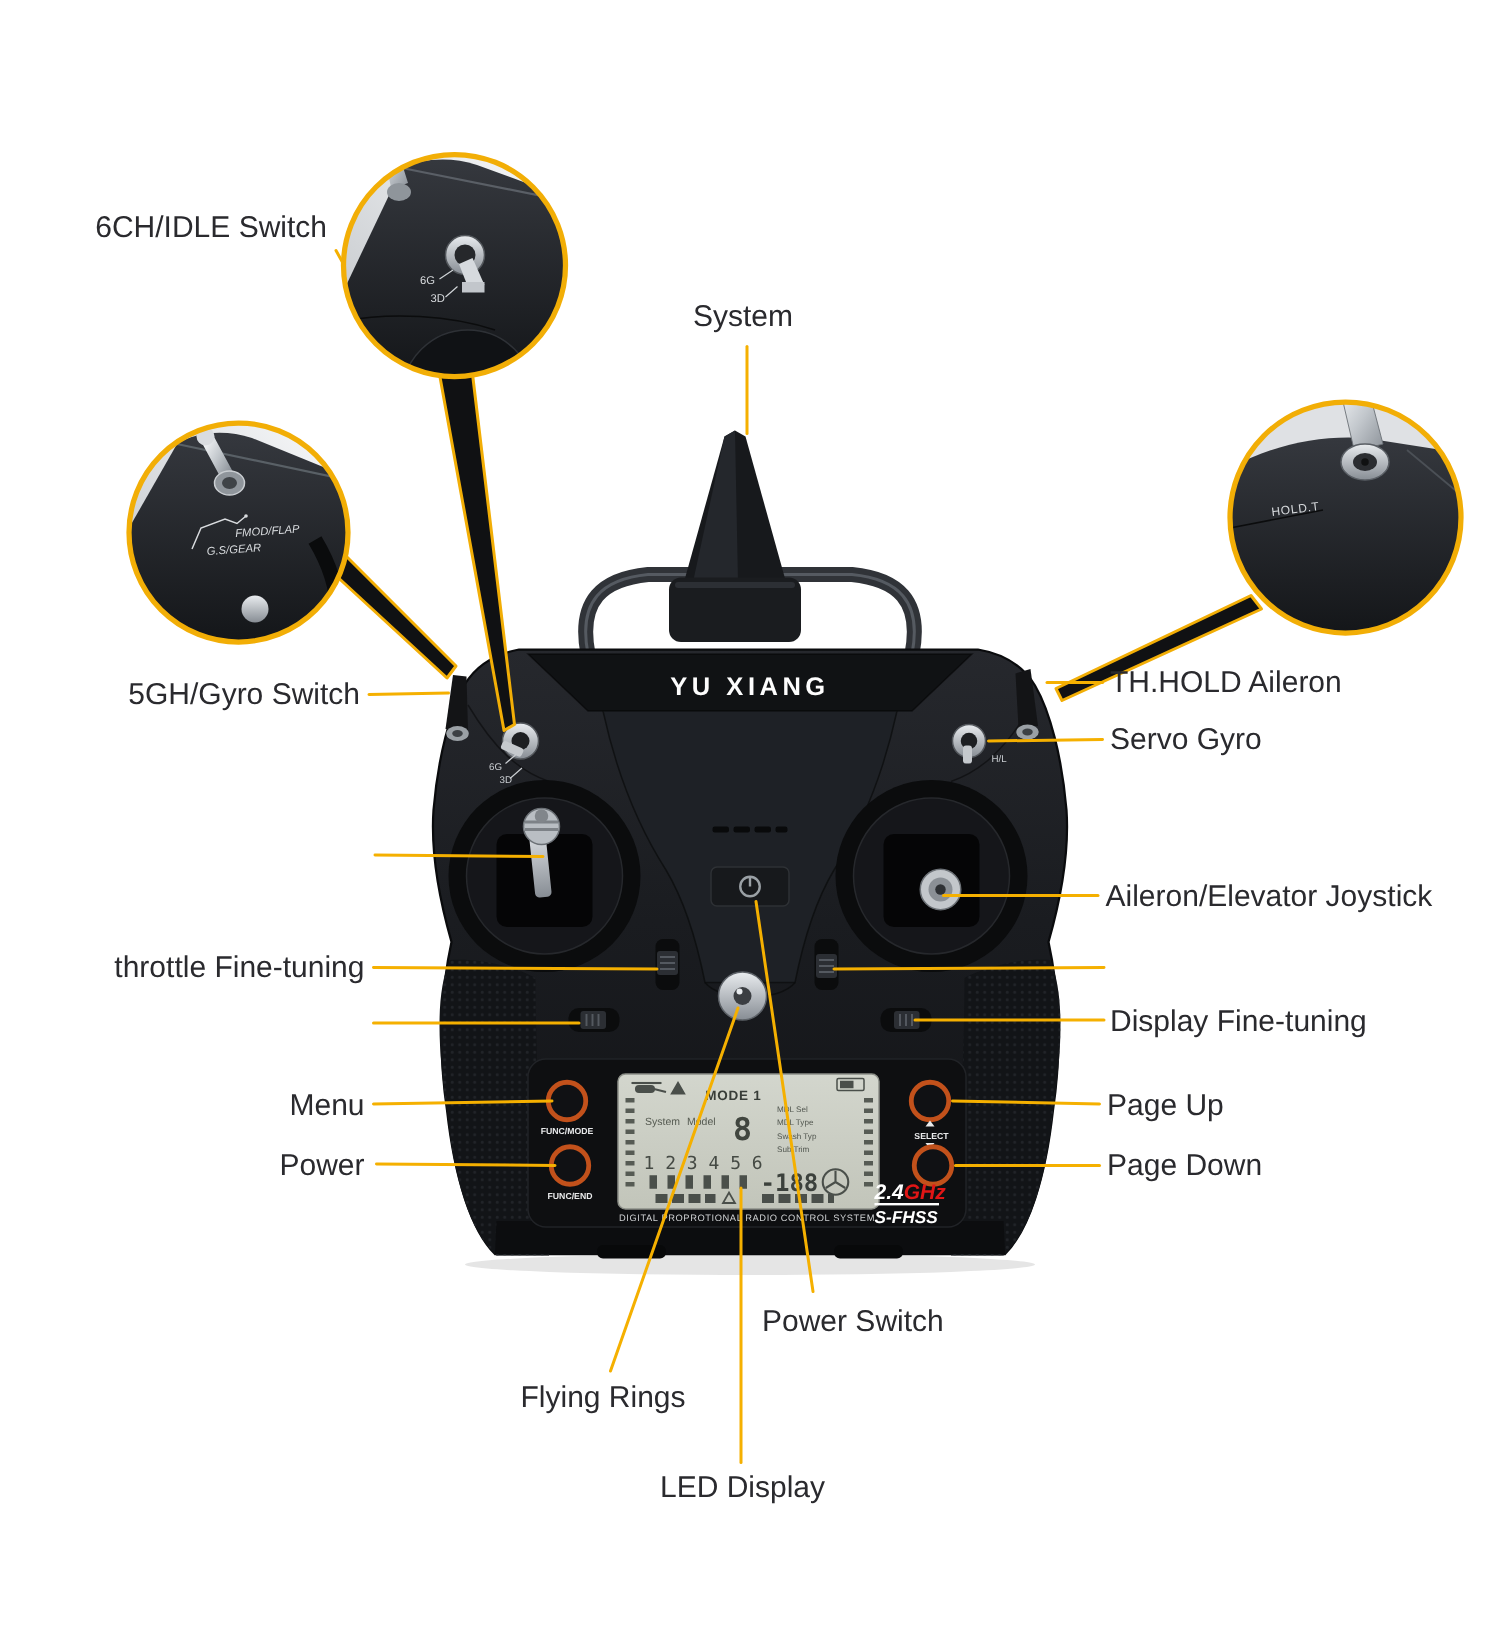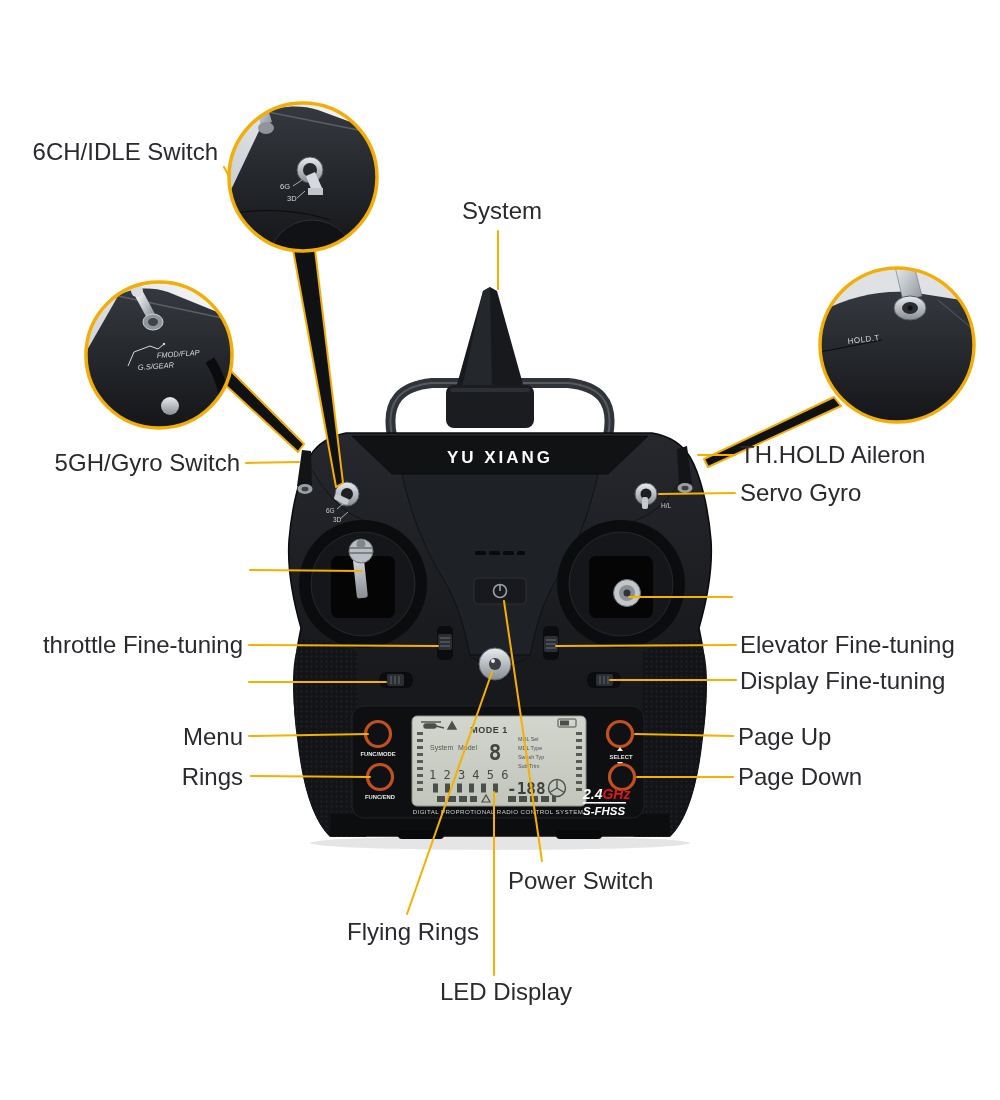--- a/index.html
+++ b/index.html
@@ -1,19 +1,19 @@
 <!DOCTYPE html>
 <html><head>
 <meta charset="utf-8">
 <style>
   html,body{margin:0;padding:0;background:#ffffff;}
   #canvas{position:relative;width:1000px;height:1100px;background:#ffffff;overflow:hidden;
           font-family:"Liberation Sans",sans-serif;}
   #scene{position:absolute;left:0;top:0;width:1000px;height:1100px;}
-  .lbl{position:absolute;font-size:24px;line-height:26px;color:#2a2a2e;white-space:nowrap;}
+  .lbl{position:absolute;font-size:20px;line-height:26px;color:#2a2a2e;white-space:nowrap;}
   .lbl.r{text-align:right;}
   svg text{font-family:"Liberation Sans",sans-serif;}
   .mono{font-family:"DejaVu Sans Mono",monospace;}
 </style>
 </head>
 <body>
 
 <div id="canvas">
 
 <svg id="scene" viewBox="0 0 1000 1100">
@@ -332,24 +332,24 @@
     </g>
     <circle cx="897" cy="345" r="77" fill="none" stroke="#F2AE06" stroke-width="3.5"></circle>
   </g>
 </svg>
 
 <div class="lbl r" style="right:782px;top:139px">6CH/IDLE Switch</div>
 <div class="lbl" style="left:462px;top:198px">System</div>
 <div class="lbl r" style="right:760px;top:450px">5GH/Gyro Switch</div>
 <div class="lbl" style="left:740px;top:442px">TH.HOLD Aileron</div>
 <div class="lbl" style="left:740px;top:480px">Servo Gyro</div>
+<div class="lbl" style="left:737px;top:585px">Aileron/Elevator Joystick</div>
 <div class="lbl r" style="right:757px;top:632px">throttle Fine-tuning</div>
-<div class="lbl" style="left:740px;top:632px">Elevator Fine-tuning</div>
 <div class="lbl" style="left:740px;top:668px">Display Fine-tuning</div>
 <div class="lbl r" style="right:757px;top:724px">Menu</div>
 <div class="lbl" style="left:738px;top:724px">Page Up</div>
-<div class="lbl r" style="right:757px;top:764px">Rings</div>
+<div class="lbl r" style="right:757px;top:764px">Power</div>
 <div class="lbl" style="left:738px;top:764px">Page Down</div>
 <div class="lbl" style="left:508px;top:868px">Power Switch</div>
 <div class="lbl" style="left:347px;top:919px">Flying Rings</div>
 <div class="lbl" style="left:440px;top:979px">LED Display</div>
 
 </div>
 
 </body></html>

